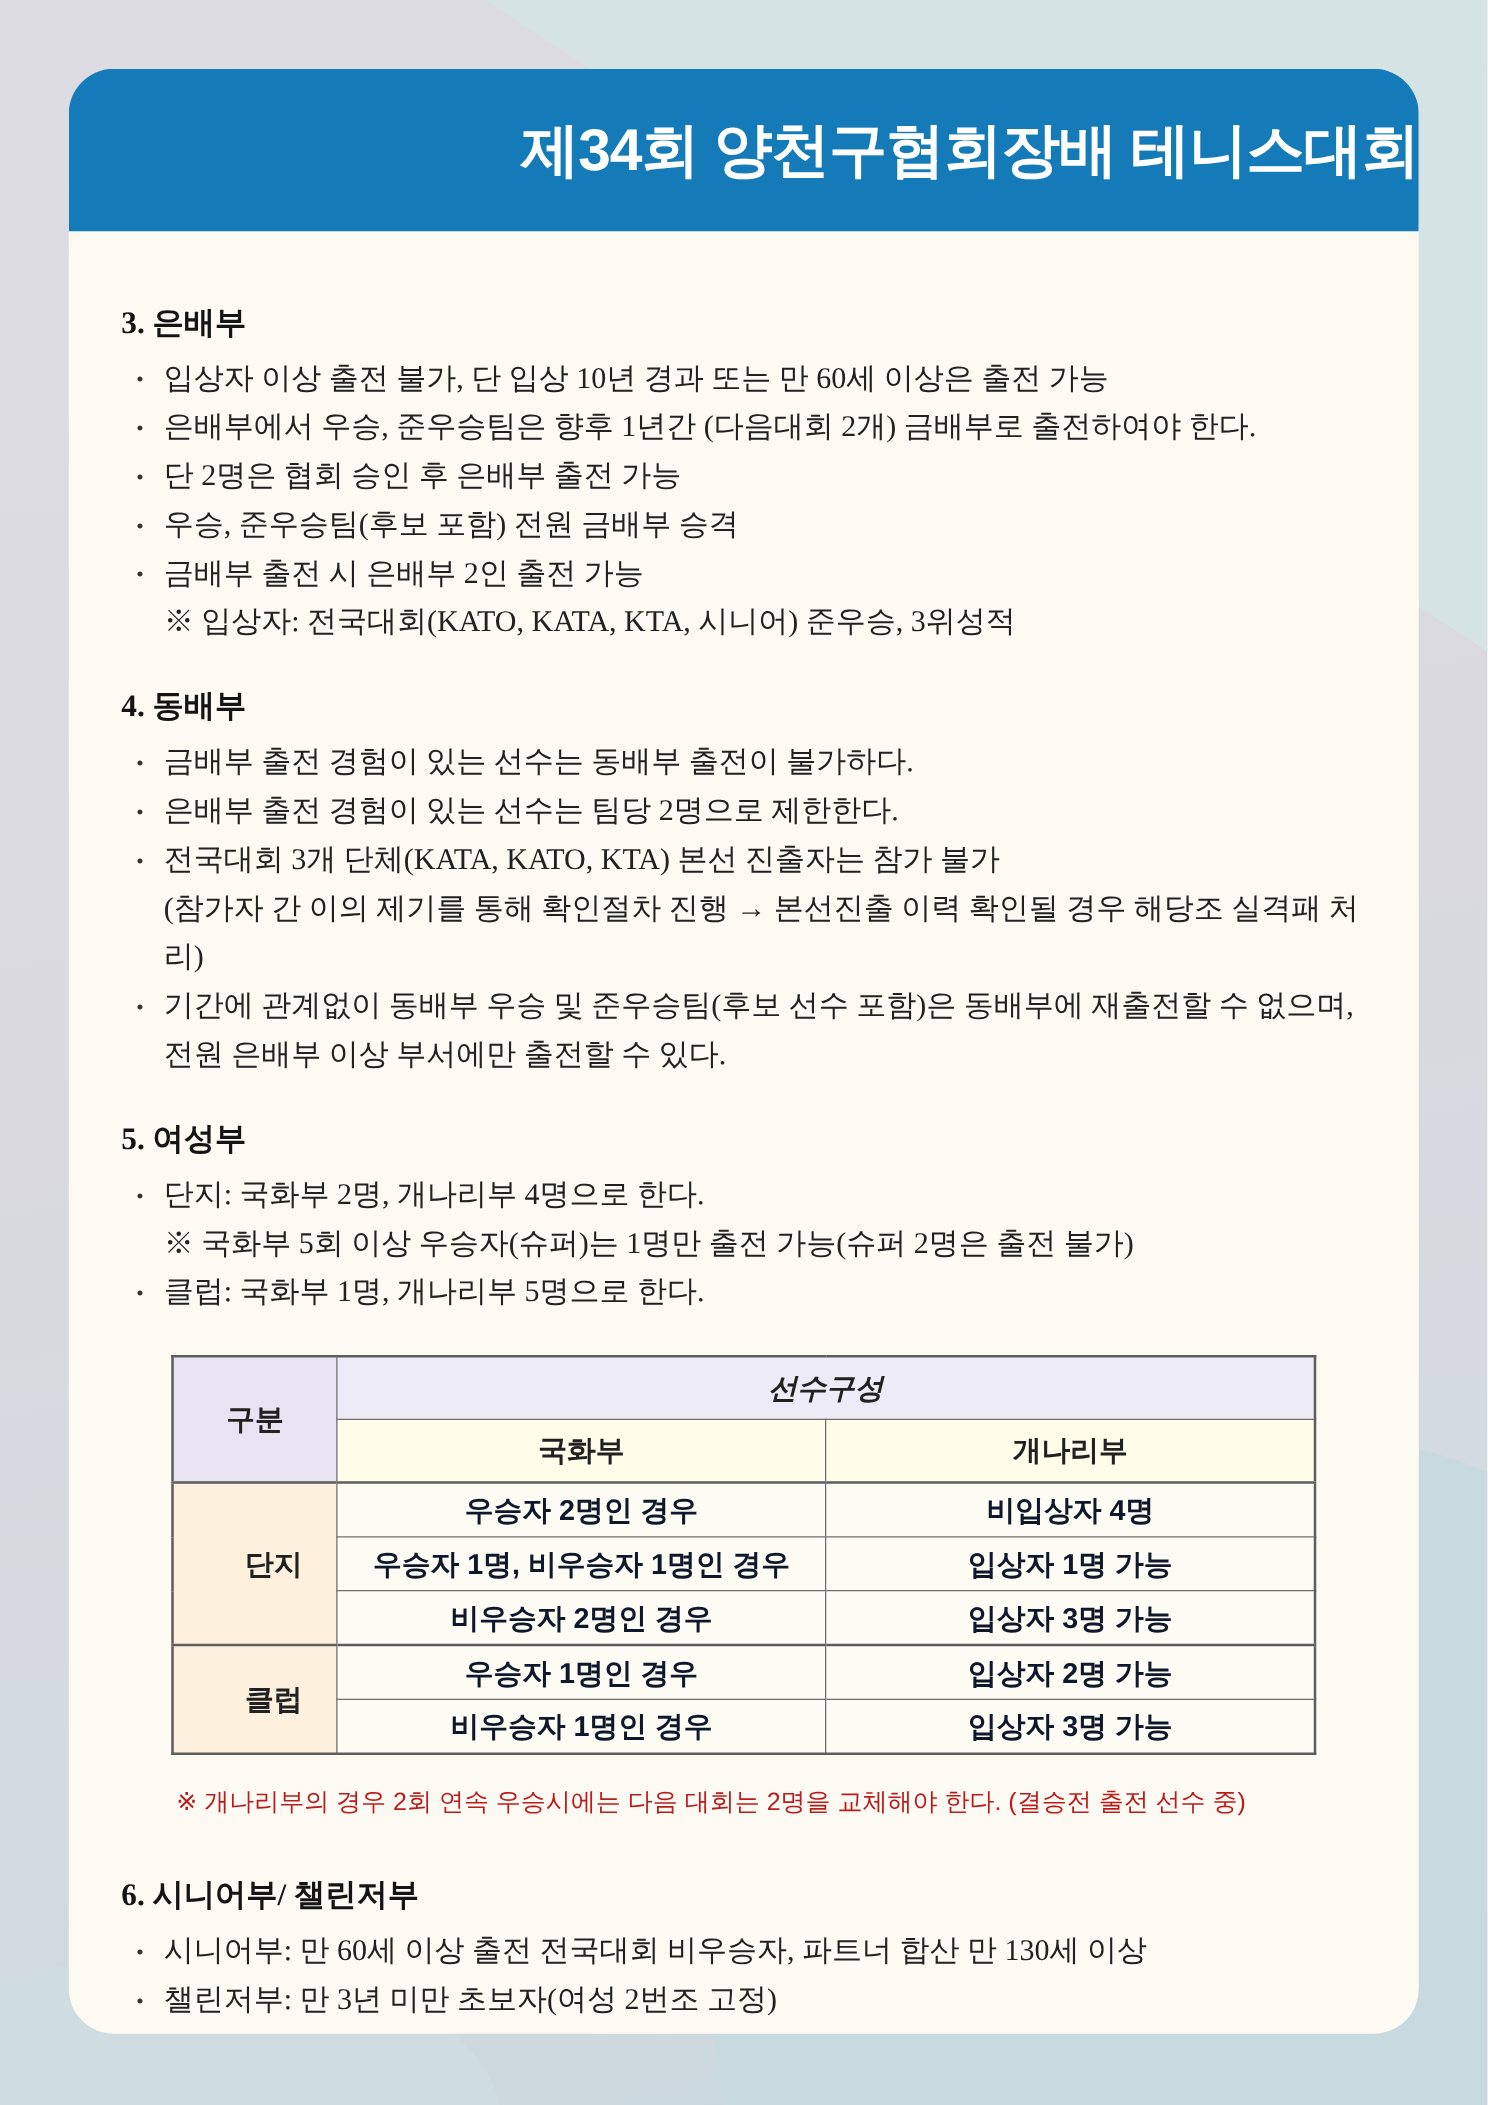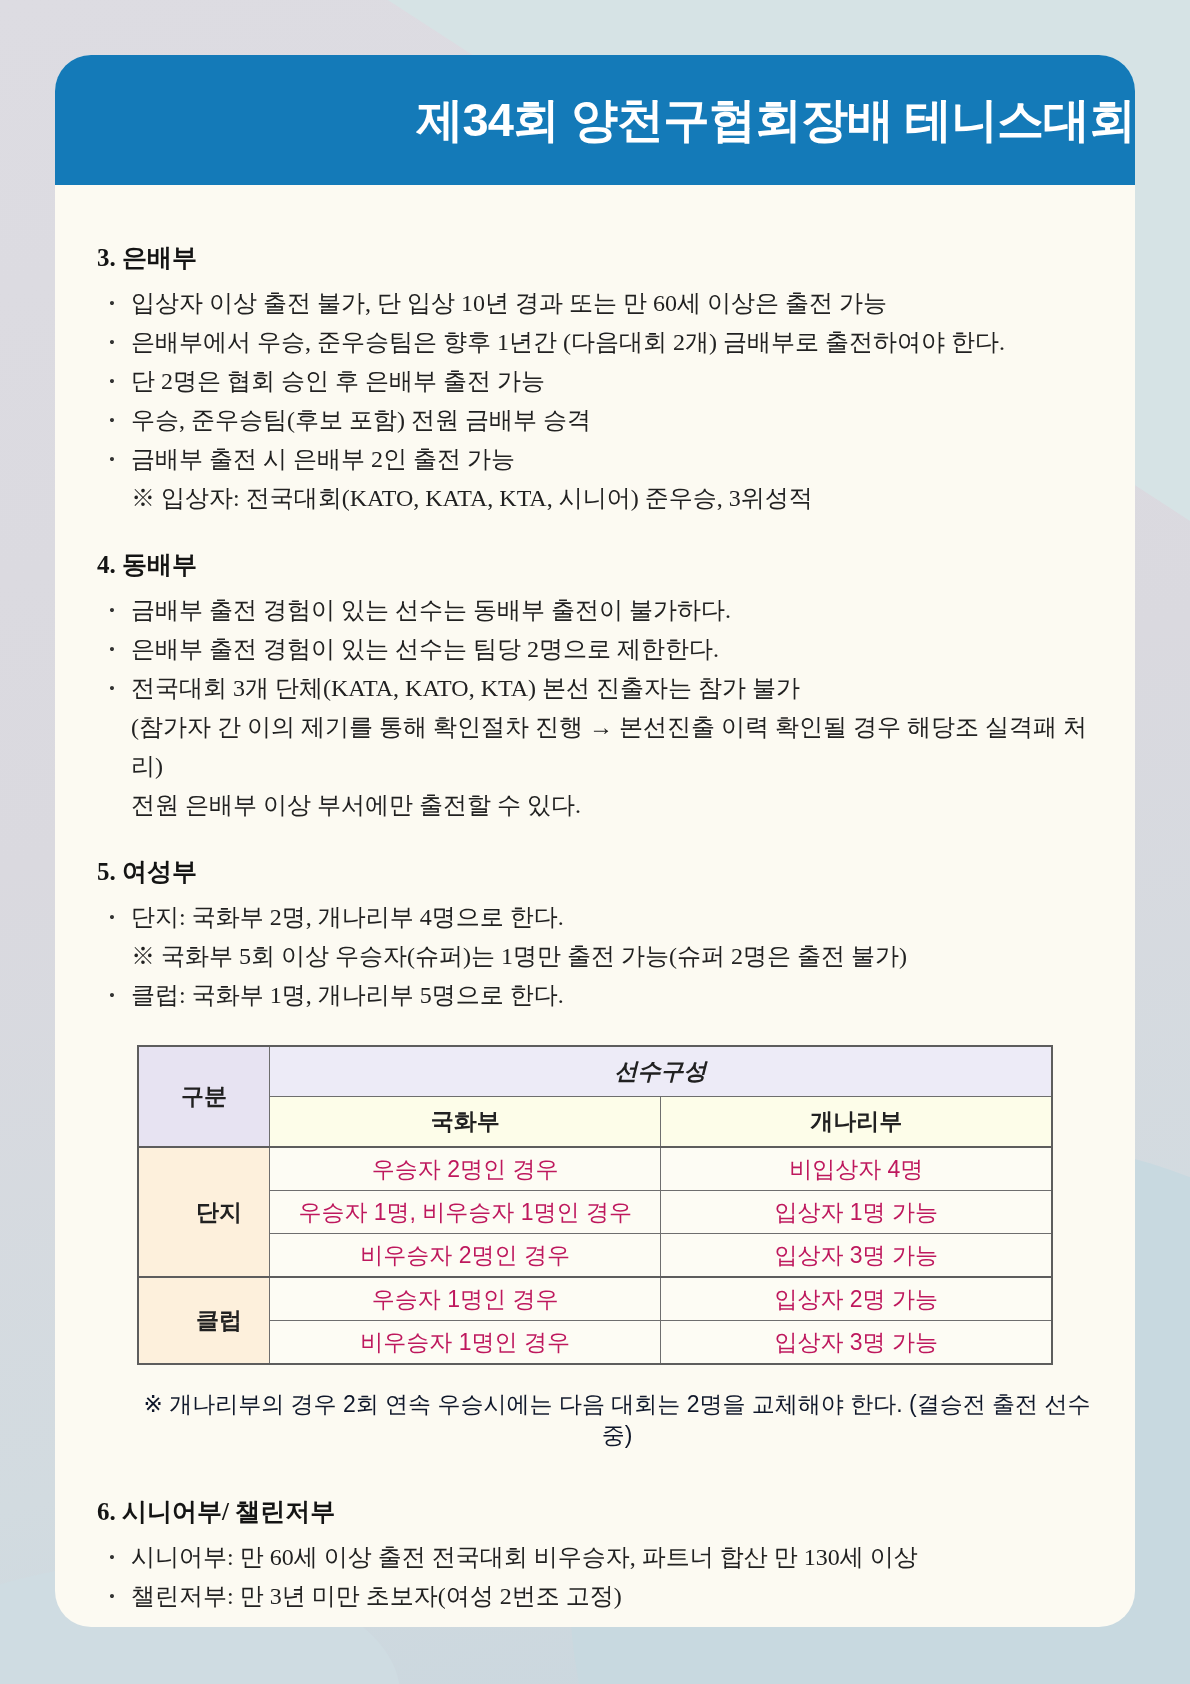--- a/index.html
+++ b/index.html
@@ -105,27 +105,26 @@
     font-size: 23px;
     padding: 0;
   }
   .ptable { border: 2px solid #5d5d5d; }
   .ptable .hrow th { height: 49px; }
   .ptable .brow td, .ptable .brow th { height: 42px; }
   .ptable .corner { background: #e7e3f2; font-weight: 700; }
   .ptable .group  { background: #edebf7; font-weight: 700; font-style: italic; }
   .ptable .colh   { background: #fdfde9; font-weight: 700; border-bottom: 2px solid #5d5d5d; }
   .ptable .rowlab { background: #fdf0dc; font-weight: 700; padding-left: 30px; }
-  .ptable td { font-weight: 400; color: #be185d; }
+  .ptable td { font-weight: 700; color: #0f172a; }
   .ptable tr.group-start td, .ptable tr.group-start th { border-top: 2px solid #5d5d5d; }
   .tfoot {
     margin: 24px 0 0 44px;
-    font-size: 23px;
-    color: #0f172a;
-    text-align: center;
+    font-size: 20px;
+    color: #b91c1c;
   }
   .sec.last { margin-top: 44px; }
 </style>
 </head>
 <body>
 
 <div class="page">
   <div class="deco tr2"></div>
   <div class="deco tr1"></div>
   <div class="deco br"></div>
@@ -147,20 +146,21 @@
         <div class="li bullet">금배부 출전 시 은배부 2인 출전 가능</div>
         <div class="li sub">※ 입상자: 전국대회(KATO, KATA, KTA, 시니어) 준우승, 3위성적</div>
       </section>
 
       <section class="sec">
         <h2 class="sec-h">4. 동배부</h2>
         <div class="li bullet">금배부 출전 경험이 있는 선수는 동배부 출전이 불가하다.</div>
         <div class="li bullet">은배부 출전 경험이 있는 선수는 팀당 2명으로 제한한다.</div>
         <div class="li bullet">전국대회 3개 단체(KATA, KATO, KTA) 본선 진출자는 참가 불가</div>
         <div class="li sub">(참가자 간 이의 제기를 통해 확인절차 진행 → 본선진출 이력 확인될 경우 해당조 실격패 처리)</div>
+        <div class="li bullet">기간에 관계없이 동배부 우승 및 준우승팀(후보 선수 포함)은 동배부에 재출전할 수 없으며,</div>
         <div class="li sub">전원 은배부 이상 부서에만 출전할 수 있다.</div>
       </section>
 
       <section class="sec">
         <h2 class="sec-h">5. 여성부</h2>
         <div class="li bullet">단지: 국화부 2명, 개나리부 4명으로 한다.</div>
         <div class="li sub">※ 국화부 5회 이상 우승자(슈퍼)는 1명만 출전 가능(슈퍼 2명은 출전 불가)</div>
         <div class="li bullet">클럽: 국화부 1명, 개나리부 5명으로 한다.</div>
       </section>
 

